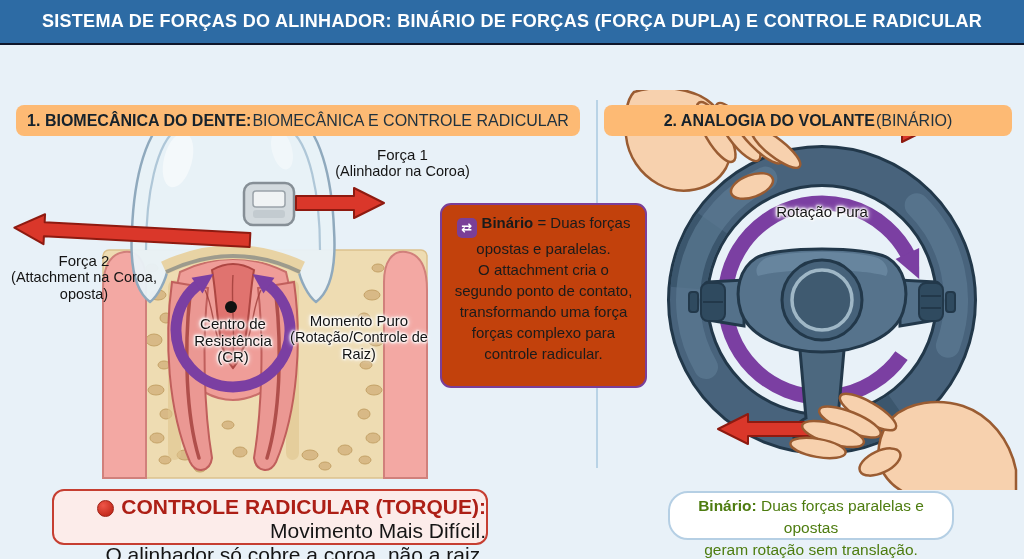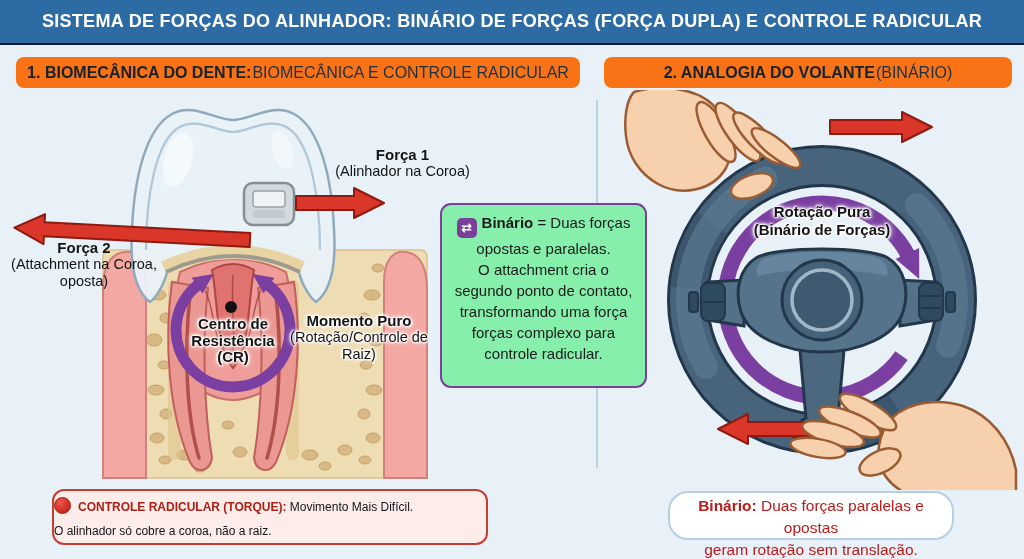--- a/index.html
+++ b/index.html
@@ -11,54 +11,54 @@
   }
   .abs{position:absolute;}
   
   .titlebar{
     left:0;top:0;width:1024px;height:43px;background:#2d6ba4;border-bottom:2px solid #0f172a;
     display:flex;align-items:center;justify-content:center;z-index:5;
   }
   .titlebar span{color:#ffffff;font-weight:bold;font-size:18px;letter-spacing:.3px;}
   
   .pill{
-    height:31px;background:#f97316;border-radius:8px;display:flex;align-items:center;justify-content:center;
-    font-size:16px;color:#20323f;z-index:4;white-space:nowrap;
+    height:31px;background:#fdba74;border-radius:8px;display:flex;align-items:center;justify-content:center;
+    font-size:16px;color:#20323f;z-index:4;white-space:nowrap;margin-top:48px;
   }
   .pill b{color:#16222c;margin-right:1px;}
   .divider{left:596px;top:100px;width:2px;height:368px;background:#b9d3e6;z-index:1;}
   svg.layer{z-index:2;pointer-events:none;}
   
   .dlabel{z-index:3;text-align:center;line-height:17px;font-size:14.5px;color:#141414;}
-  .dlabel .b{font-weight:bold;font-size:15px;}
+  .dlabel .b{font-weight:normal;font-size:15px;}
   .halo{text-shadow:0 0 3px #fff,0 0 3px #fff,0 0 5px #fff,-1px -1px 2px #fff,1px 1px 2px #fff,0 0 6px #fff;}
   
   .binbox{
-    left:440px;top:203px;width:207px;height:185px;background:#86efac;border:2.5px solid #7a3f98;border-radius:11px;
+    left:440px;top:203px;width:207px;height:185px;background:#c2410c;border:2.5px solid #7a3f98;border-radius:11px;
     z-index:4;text-align:center;font-size:15px;line-height:21px;color:#1b1b1b;padding-top:7px;box-sizing:border-box;
   }
   .binbox .cycicon{
     display:inline-block;width:20px;height:20px;background:#7a3f98;border-radius:5px;color:#fff;
     font-size:13px;font-weight:bold;line-height:20px;text-align:center;vertical-align:-4px;margin-right:5px;
   }
   
   .warnbox{
     left:52px;top:489px;width:436px;height:56px;background:#fcecea;border:2px solid #c63e31;border-radius:12px;
-    z-index:4;text-align:left;font-size:12px;line-height:24px;color:#151515;box-sizing:border-box;padding-top:4px;
+    z-index:4;text-align:right;font-size:21px;line-height:24px;color:#151515;box-sizing:border-box;padding-top:4px;
   }
   .warnbox .redheading{color:#ad1f16;font-weight:bold;}
   .reddot{
     display:inline-block;width:17px;height:17px;border-radius:50%;
     background:radial-gradient(circle at 35% 30%,#ef5548,#c62d20 70%);
     border:1.5px solid #9c1f14;vertical-align:-3px;margin-right:7px;box-sizing:border-box;
   }
   
   .infobox{
     left:668px;top:491px;width:286px;height:49px;background:#ffffff;border:2px solid #b5cfe4;border-radius:20px;
-    z-index:4;text-align:center;font-size:15.5px;line-height:22px;color:#b91c1c;box-sizing:border-box;padding-top:2px;
+    z-index:4;text-align:center;font-size:15.5px;line-height:22px;color:#4d7c0f;box-sizing:border-box;padding-top:2px;
   }
 </style>
 </head>
 <body>
 
 <div class="abs titlebar">
   <span>SISTEMA DE FORÇAS DO ALINHADOR: BINÁRIO DE FORÇAS (FORÇA DUPLA) E CONTROLE RADICULAR</span>
 </div>
 
 <div class="abs pill" style="left:16px;top:57px;width:564px;">
@@ -220,37 +220,36 @@
     <ellipse cx="833" cy="434" rx="10" ry="32" transform="rotate(-74 833 434)"></ellipse>
     <ellipse cx="818" cy="448" rx="9" ry="28" transform="rotate(-80 818 448)"></ellipse>
     <ellipse cx="880" cy="462" rx="22" ry="11" transform="rotate(-25 880 462)"></ellipse>
   </g>
 </svg>
 
 <div class="abs dlabel" style="left:325px;top:146px;width:155px;">
   <div class="b">Força 1</div>
   <div>(Alinhador na Coroa)</div>
 </div>
-<div class="abs dlabel" style="left:0px;top:239px;width:168px;">
+<div class="abs dlabel" style="left:0px;top:252px;width:168px;">
   <div class="b">Força 2</div>
   <div>(Attachment na Coroa, oposta)</div>
 </div>
 <div class="abs dlabel halo" style="left:166px;top:316px;width:134px;line-height:16.5px;">
   <div class="b">Centro de</div>
   <div class="b">Resistência</div>
   <div class="b">(CR)</div>
 </div>
 <div class="abs dlabel halo" style="left:283px;top:312px;width:152px;">
   <div class="b">Momento Puro</div>
   <div>(Rotação/Controle de Raiz)</div>
 </div>
 
 <div class="abs dlabel halo" style="left:742px;top:203px;width:160px;line-height:17.5px;">
   <div class="b">Rotação Pura</div>
-  <div class="b">(Binário de Forças)</div>
 </div>
 
 <div class="abs binbox">
   <div>
     <span class="cycicon">⇄</span><b>Binário</b><span> = Duas forças</span>
   </div>
   <div>opostas e paralelas.</div>
   <div>O attachment cria o</div>
   <div>segundo ponto de contato,</div>
   <div>transformando uma força</div>

